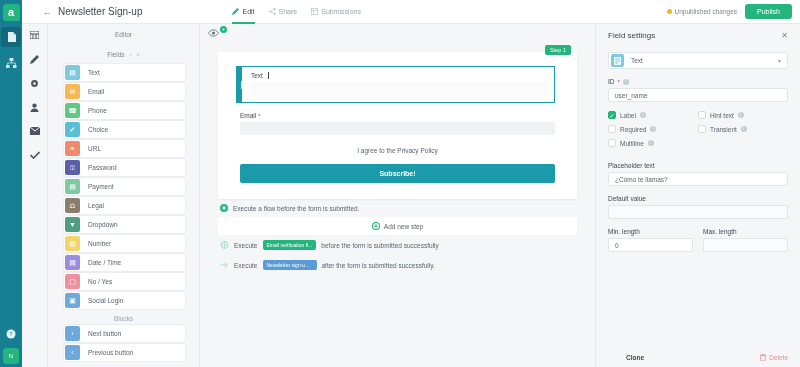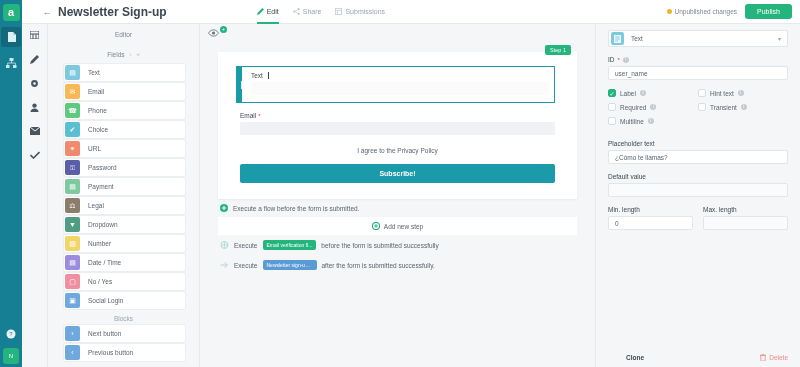--- a/index.html
+++ b/index.html
@@ -54,21 +54,21 @@
     color: #4a5560;
   }
 
   
   .topbar {
     position: absolute; left: 22px; top: 0; right: 0; height: 24px;
     background: #ffffff; border-bottom: 1px solid #e6eaee;
     display: flex; align-items: center; z-index: 5;
   }
   .back-arrow { width: 22px; text-align: center; color: #7b8794; font-size: 9px; margin-left: 14px; }
-  .doc-title { font-size: 12px; color: #3d4852; font-weight: bold; }
+  .doc-title { font-size: 10px; color: #3d4852; font-weight: normal; }
   .tabs { display: flex; align-items: center; gap: 14px; margin-left: 90px; height: 24px; }
   .tab {
     display: flex; align-items: center; gap: 3px; height: 24px;
     color: #9aa5b1; font-size: 7px; position: relative;
   }
   .tab.active { color: #3d4852; }
   .tab.active:after {
     content: ''; position: absolute; left: 0; right: 0; bottom: 0;
     height: 1.5px; background: #24b47e;
   }
@@ -450,20 +450,24 @@
             <path d="M0.5 4h6M4.5 1.5L7.5 4 4.5 6.5" fill="none" stroke="#a7dcc9" stroke-width="1"></path>
           </svg>
       </span>
       <span>Execute</span>
       <span class="chip blue">Newsletter sign-up ...</span>
       <span>after the form is submitted successfully.</span>
     </div>
   </div>
 
   <div class="settings">
+    <div class="settings-head">
+      <span>Field settings</span>
+      <span class="close-x">✕</span>
+    </div>
 
     <div class="type-select">
       <span class="type-ic">
         <svg width="7" height="8" viewBox="0 0 7 8">
             <rect x="0" y="0" width="7" height="8" fill="#fff" opacity=".85"></rect>
             <path d="M1.2 2h4.6M1.2 4h4.6M1.2 6h2.8" stroke="#7ec9de" stroke-width="0.9"></path>
           </svg>
       </span>
       <span class="type-name">Text</span>
       <span class="sel-caret">▾</span>

